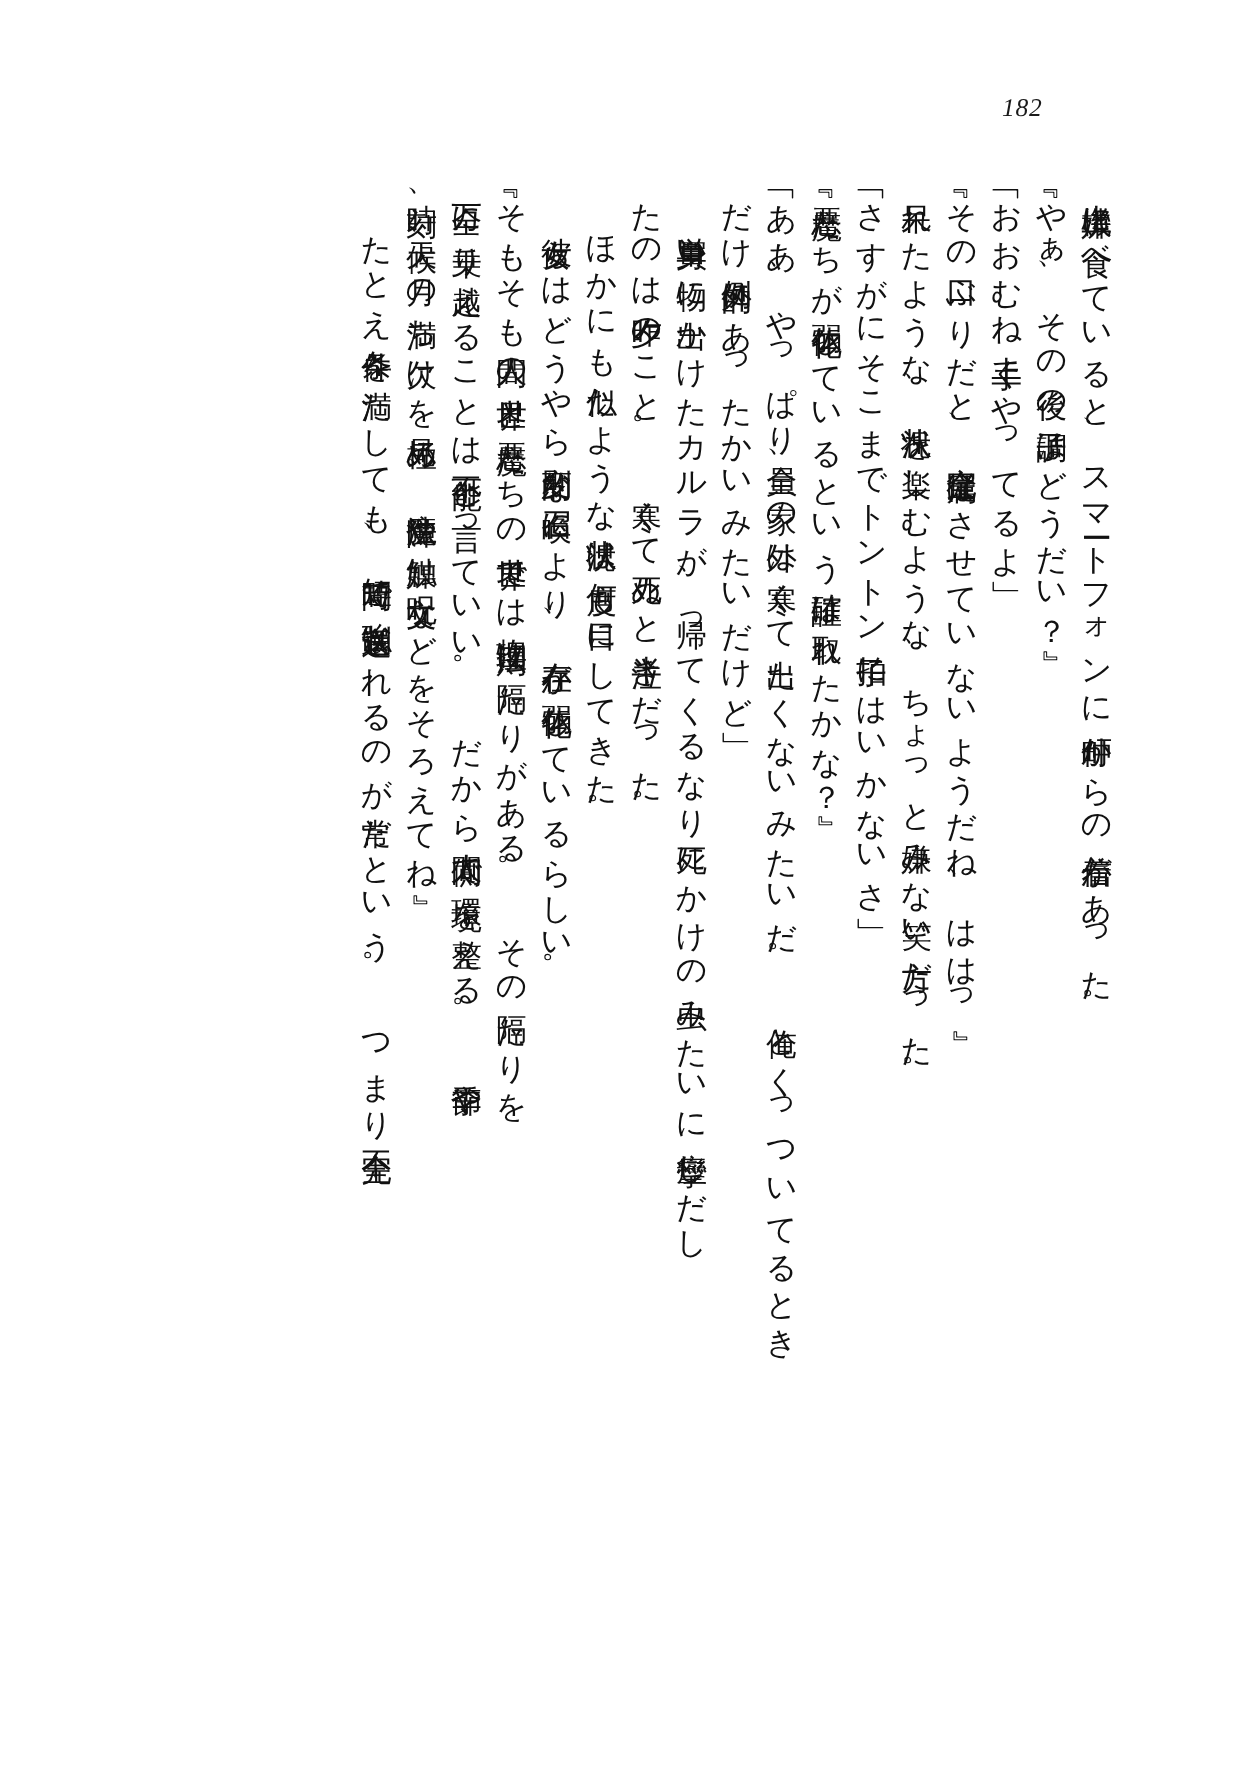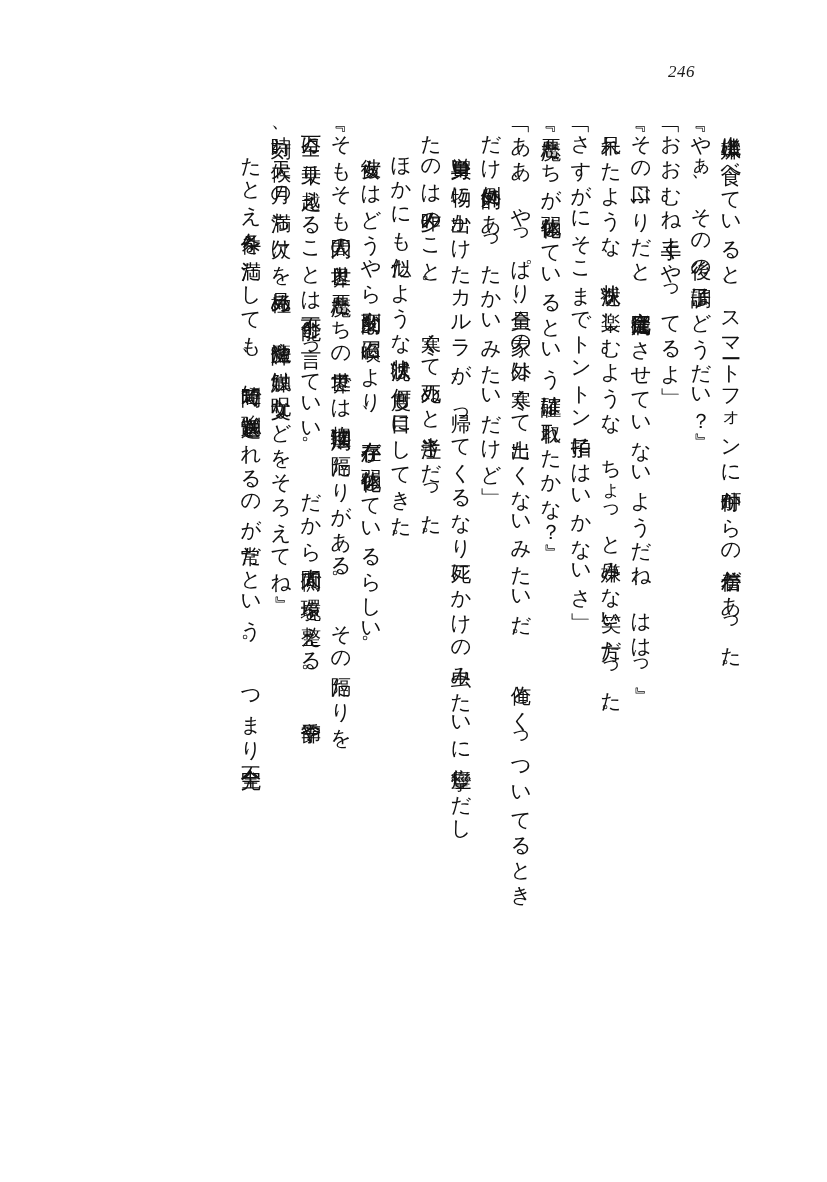--- a/index.html
+++ b/index.html
@@ -56,21 +56,21 @@
   }
   .line.indent {
     padding-top: 22px;
   }
 </style>
 </head>
 <body>
 
 <div class="page">
 
-  <div class="page-number">246</div>
+  <div class="page-number">182</div>
 
   <div class="body-text">
     <div class="line">上機嫌に食べていると、スマートフォンに仲町からの着信があった。</div>
     <div class="line">『やぁ、その後の調子はどうだい？』</div>
     <div class="line">「おおむね上手くやってるよ」</div>
     <div class="line">『その口ぶりだと、完全従属はさせていないようだね、ははっ』</div>
     <div class="line">呆れたような、状況を楽しむような、ちょっと嫌みな笑い方だった。</div>
     <div class="line">「さすがにそこまでトントン拍子にはいかないさ」</div>
     <div class="line">『悪魔たちが弱体化しているという確証は取れたかな？』</div>
     <div class="line">「ああ、やっぱり全員、家の外は寒くて出たくないみたいだ。　俺とくっついてるとき</div>

